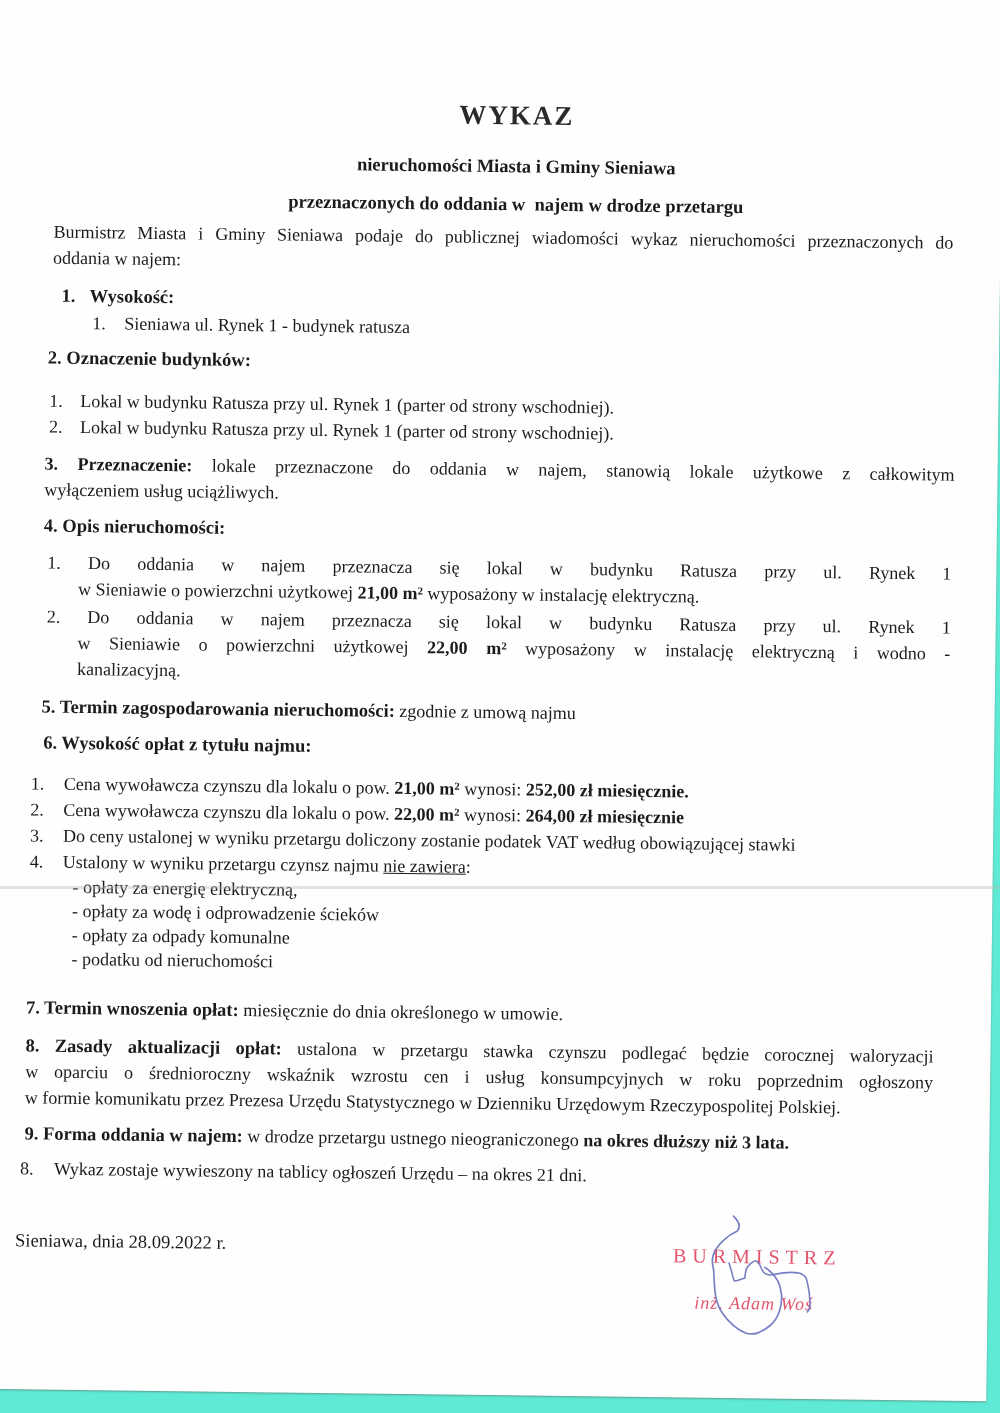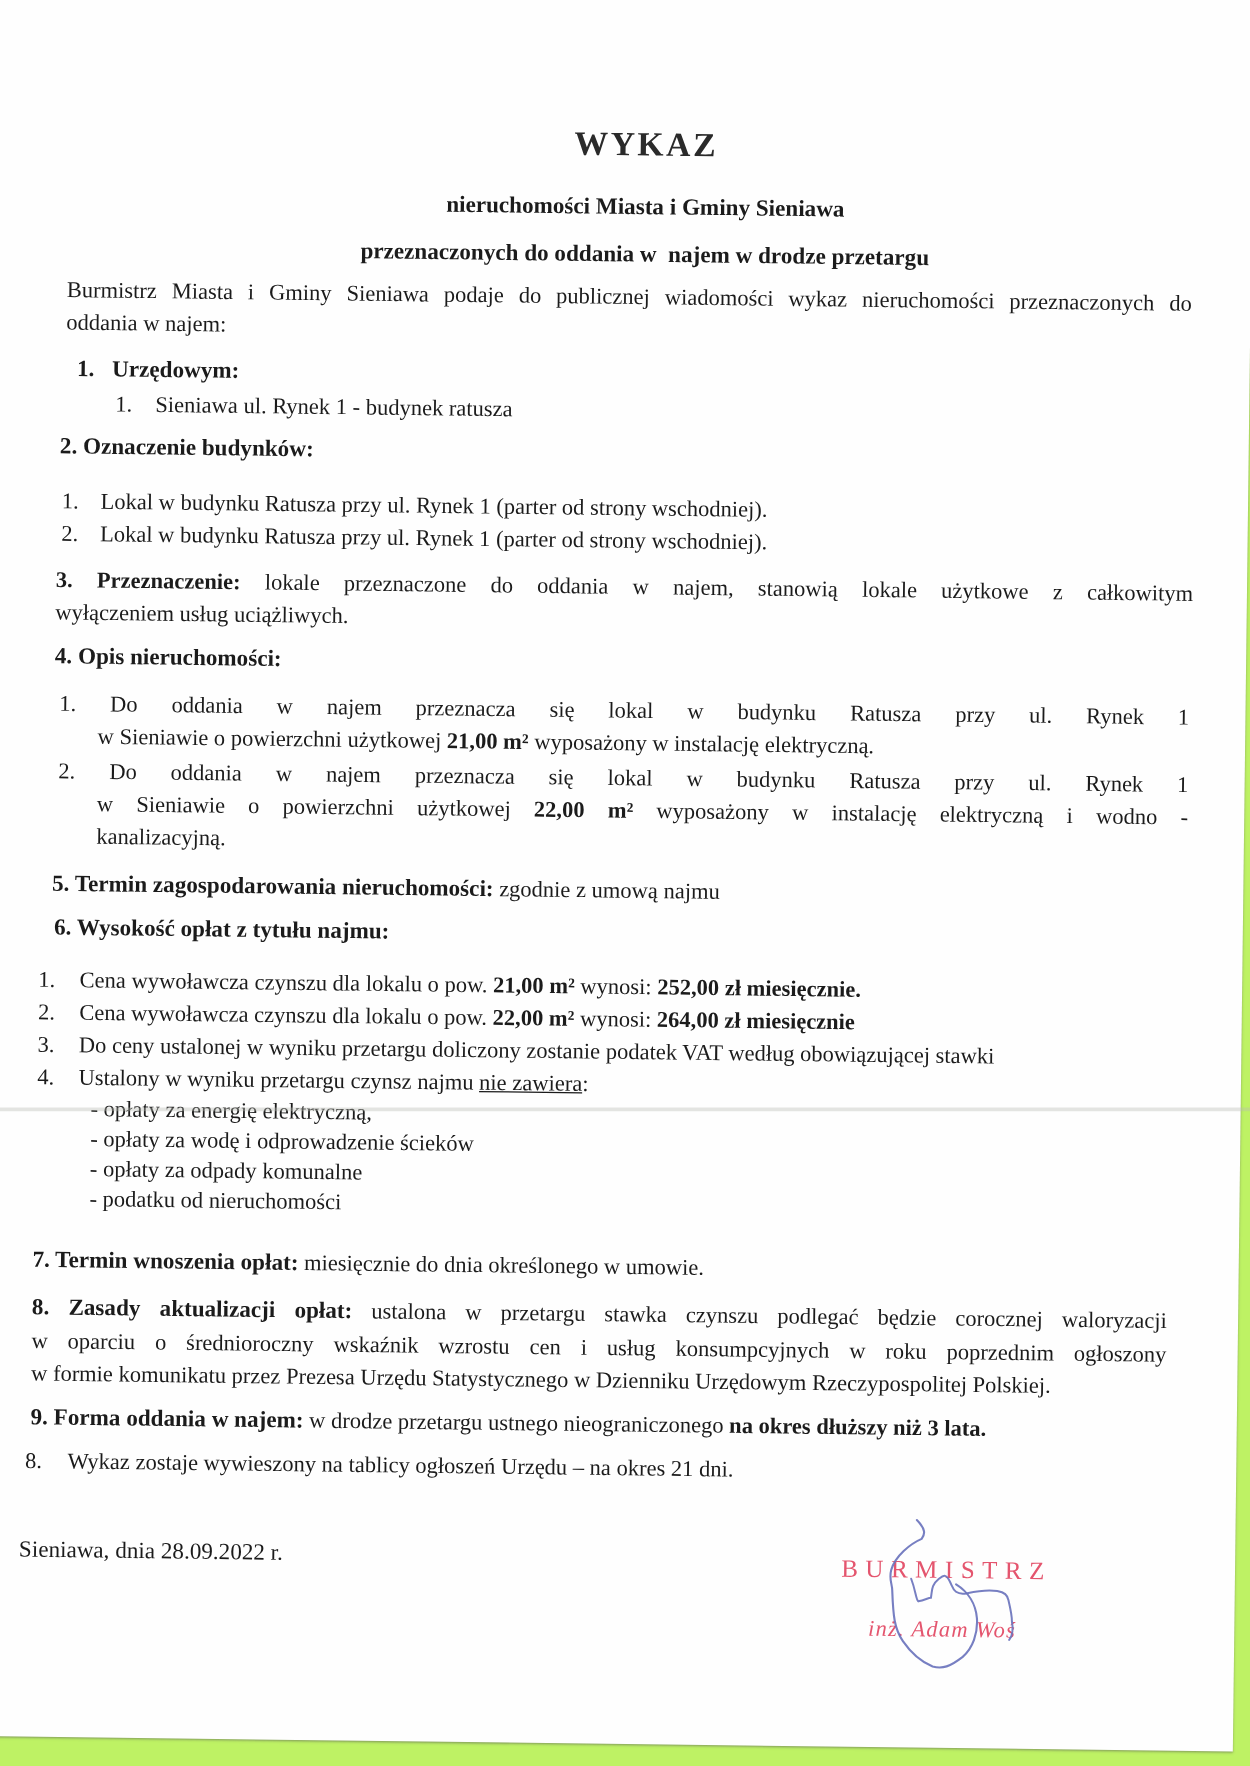--- a/index.html
+++ b/index.html
@@ -1,17 +1,17 @@
 <!DOCTYPE html>
 <html><head>
 <meta charset="utf-8">
 <style>
   html,body{margin:0;padding:0;width:1000px;height:1413px;overflow:hidden;
     font-family:"Liberation Serif","DejaVu Serif",serif;}
-  .scan-bg{position:relative;width:1000px;height:1413px;background:#bef264;overflow:hidden;}
+  .scan-bg{position:relative;width:1000px;height:1413px;background:#5eead4;overflow:hidden;}
   .page{position:absolute;left:-20px;top:-30px;width:1015px;height:1425px;background:#fefefe;
     transform:rotate(0.7deg);transform-origin:center center;
     box-shadow:0 1px 2px rgba(90,95,85,0.55);color:#1b1b1b;}
   .abs{position:absolute;}
   .hdr{position:absolute;left:30px;width:1000px;text-align:center;font-weight:bold;}
   .title{top:130px;font-size:27px;letter-spacing:2px;color:#2a2a2a;}
   .sub1{top:186px;font-size:18.5px;}
   .sub2{top:224px;font-size:18.5px;white-space:pre-wrap;}
   .body-text{font-size:18px;line-height:26px;}
   .h{font-weight:bold;font-size:18.5px;}
@@ -53,21 +53,21 @@
     <div class="hdr title">WYKAZ</div>
     <div class="hdr sub1">nieruchomości Miasta i Gminy Sieniawa</div>
     <div class="hdr sub2">przeznaczonych do oddania w  najem w drodze przetargu</div>
 
     <div class="abs intro body-text">
       <div class="jline">Burmistrz Miasta i Gminy Sieniawa podaje do publicznej wiadomości wykaz nieruchomości przeznaczonych do</div>
       <div>oddania w najem:</div>
     </div>
 
     <div class="abs s1h body-text h">
-      <span class="num" style="width:28px">1.</span><span>Urzędowym:</span>
+      <span class="num" style="width:28px">1.</span><span>Wysokość:</span>
     </div>
     <div class="abs s1i body-text">
       <span class="num" style="width:32px">1.</span><span>Sieniawa ul. Rynek 1 -  budynek ratusza</span>
     </div>
 
     <div class="abs s2h body-text h">2. Oznaczenie budynków:</div>
     <div class="abs s2items body-text">
       <div>
         <span class="num" style="width:31px">1.</span><span>Lokal w budynku Ratusza  przy ul. Rynek 1 (parter od strony wschodniej).</span>
       </div>

